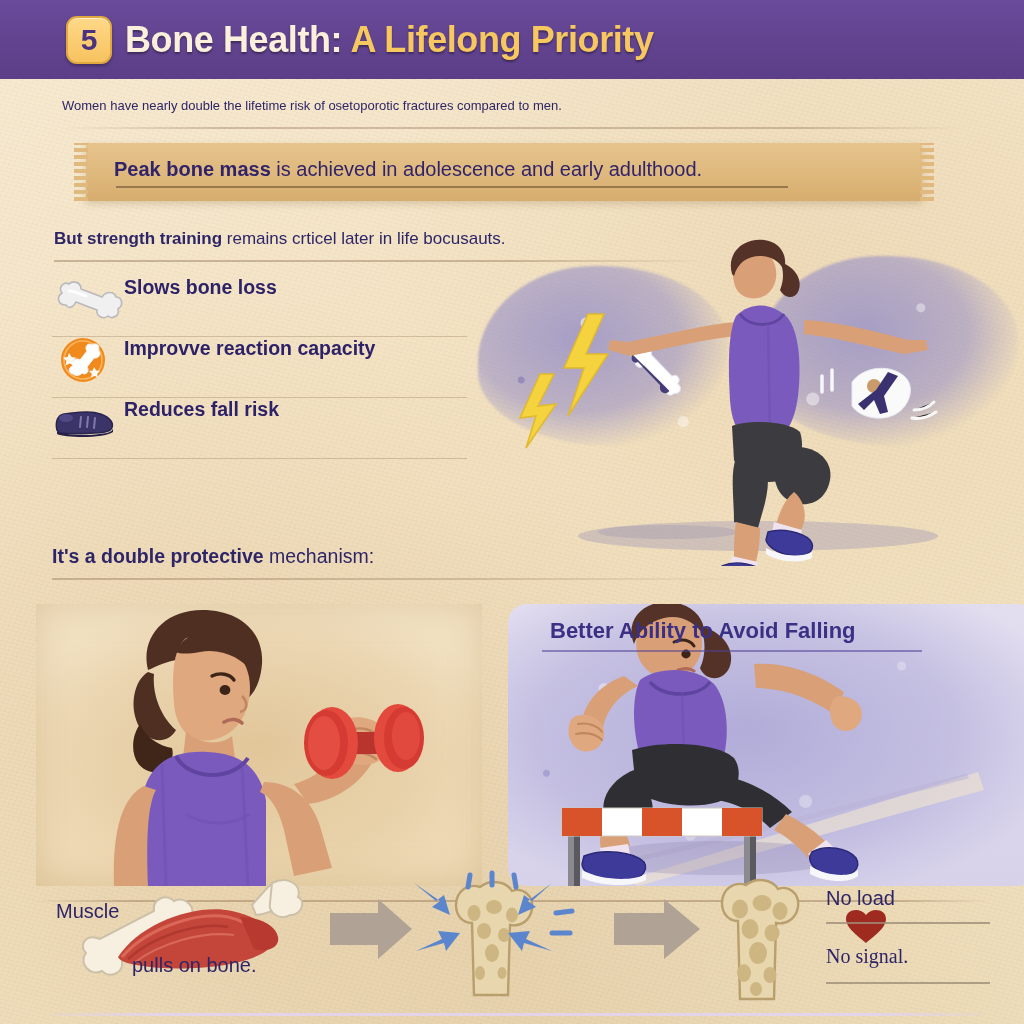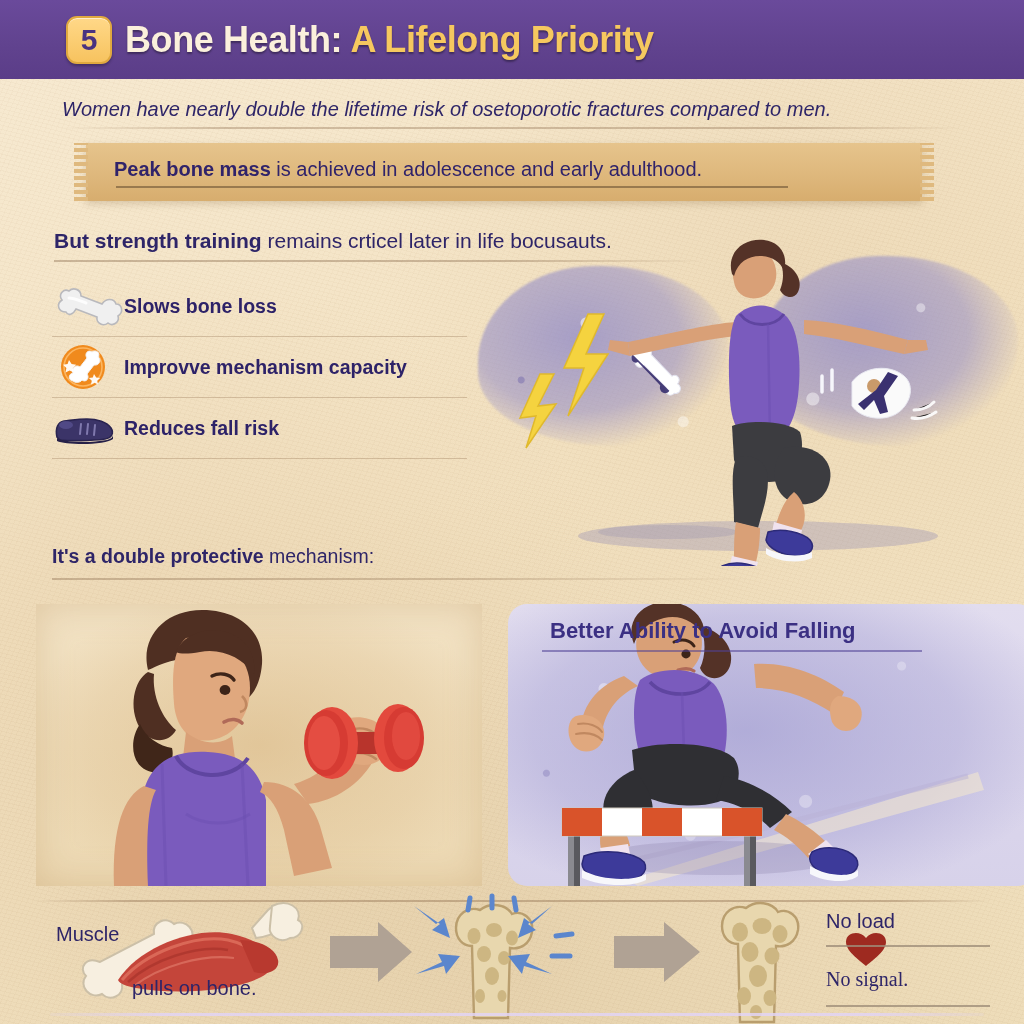--- a/index.html
+++ b/index.html
@@ -49,21 +49,21 @@
   }
   .title .t-white{color:#fbf0dc;}
   .title .t-gold{color:#f6c85f;margin-top:16px;}
   .header-rule{
     position:absolute;left:50px;right:40px;bottom:8px;height:3px;z-index:5;
     background:linear-gradient(90deg,rgba(220,205,240,.15),rgba(226,212,244,.85) 12%,rgba(226,212,244,.85) 88%,rgba(220,205,240,.15));
     border-radius:2px;
   }
   .intro{
     position:absolute;left:62px;top:98px;width:900px;z-index:4;
-    font-size:20px;color:#2e2568;white-space:nowrap;font-style:italic;
+    font-size:13px;color:#2e2568;white-space:nowrap;
   }
   .intro-rule{
     position:absolute;left:62px;top:127px;width:900px;height:2px;z-index:3;
     background:linear-gradient(90deg,rgba(150,120,90,0),rgba(150,120,90,.40) 18%,rgba(150,120,90,.40) 82%,rgba(150,120,90,0));
   }
 
   
   .kraft{
     position:absolute;left:86px;top:143px;width:836px;height:58px;z-index:3;
     background:linear-gradient(180deg,#e6c48c 0%, #dfb97e 50%, #d7ad6e 100%);
@@ -80,32 +80,32 @@
     font-size:20px;color:#30236a;white-space:nowrap;
   }
   .kraft-text b{font-weight:bold;text-align:right;}
   .kraft-underline{
     position:absolute;left:116px;top:186px;width:672px;height:1.5px;z-index:4;
     background:rgba(70,52,30,.45);
   }
 
   .lead{
     position:absolute;left:54px;top:229px;z-index:4;
-    font-size:21px;color:#2e2568;white-space:nowrap;
+    font-size:17px;color:#2e2568;white-space:nowrap;
   }
   .lead b{font-weight:bold;}
   .lead-rule{
     position:absolute;left:54px;top:260px;width:652px;height:2px;z-index:3;
     background:linear-gradient(90deg,rgba(140,110,80,.42),rgba(140,110,80,.40) 70%,rgba(140,110,80,0));
   }
 
   
   .bullets{position:absolute;left:52px;top:276px;width:415px;z-index:4;}
   .brow{
-    position:relative;height:60px;display:flex;align-items:center;
+    position:relative;height:60px;display:flex;align-items:flex-start;
     border-bottom:1.6px solid rgba(150,118,86,.34);
   }
   .bicon{width:72px;height:46px;flex:0 0 auto;position:relative;}
   .blabel{font-size:19.5px;font-weight:bold;color:#2d2268;white-space:nowrap;}
 
   .mech{
     position:absolute;left:52px;top:545px;z-index:4;
     font-size:19.5px;color:#2e2568;white-space:nowrap;
   }
   .mech b{font-weight:bold;}
@@ -152,21 +152,21 @@
   .panel-title{
     position:absolute;z-index:6;font-size:22px;font-weight:bold;color:#3b3083;white-space:nowrap;
   }
   .panel-title-rule{position:absolute;z-index:6;height:2px;background:rgba(80,66,150,.55);}
 
   
   .strip-rule{
     position:absolute;left:34px;top:900px;width:956px;height:2px;z-index:4;
     background:linear-gradient(90deg,rgba(150,118,86,0),rgba(150,118,86,.45) 10%,rgba(150,118,86,.45) 90%,rgba(150,118,86,0));
   }
-  .strip{position:absolute;left:0;top:900px;width:1024px;height:104px;z-index:4;}
+  .strip{position:absolute;left:0;top:877px;width:1024px;height:104px;z-index:4;}
   .strip-label{position:absolute;font-size:20px;color:#2e2568;white-space:nowrap;}
   svg{display:block;overflow:visible;}
 </style>
 </head>
 <body>
 
 <div id="poster">
 
   <div class="header">
     <div class="badge">5</div>
@@ -211,21 +211,21 @@
         <svg width="72" height="46" viewBox="0 0 72 46">
           <g transform="translate(8,0)">
             <circle cx="23" cy="23" r="22" fill="#f08a1d"></circle>
             <circle cx="23" cy="23" r="19" fill="none" stroke="#ffc170" stroke-width="1.6" opacity=".8"></circle>
             <path d="M13 37 C8 36 8 30 13 29 C11 24 16 20 20 23 L27 14 C24 10 28 5 32 8 C36 5 41 9 38 13 C42 16 39 22 34 21 L27 30 C30 34 26 39 22 36 C20 39 15 39 13 37 Z" fill="#ffffff" stroke="#f3f3f3" stroke-width="1"></path>
             <path d="M9 16 l2.6 4.1 4.6 .7 -3.4 3.2 .9 4.6 -4.1 -2.2 -4.1 2.2 .9 -4.6 -3.4 -3.2 4.6 -.7 Z" fill="#ffffff" opacity=".95"></path>
             <path d="M34 30 l2.2 3.4 3.9 .6 -2.9 2.7 .8 3.9 -3.5 -1.9 -3.5 1.9 .8 -3.9 -2.9 -2.7 3.9 -.6 Z" fill="#ffffff" opacity=".95"></path>
           </g>
         </svg>
       </div>
-      <div class="blabel">Improvve mechanism capacity</div>
+      <div class="blabel">Improvve reaction capacity</div>
     </div>
 
     <div class="brow" style="border-bottom:1.6px solid rgba(150,118,86,.34)">
       <div class="bicon">
         <svg width="72" height="46" viewBox="0 0 72 46">
           <g transform="translate(3,8)">
             <path d="M2 24 C0 15 3 9 9 8 C18 7 24 6 32 6 C42 6 52 9 56 15 C59 20 57 25 50 26 C36 28 14 28 5 27 Z" fill="#3b3468" stroke="#2a2450" stroke-width="1.6"></path>
             <path d="M2 25 C10 30 36 30 52 27 C56 26 58 24 58 22 L58 26 C55 29 40 31 28 31 C16 31 6 30 2 28 Z" fill="#262048"></path>
             <g stroke="#8d86bb" stroke-width="2" stroke-linecap="round" opacity=".85">
               <path d="M26 11 L25 21"></path>

